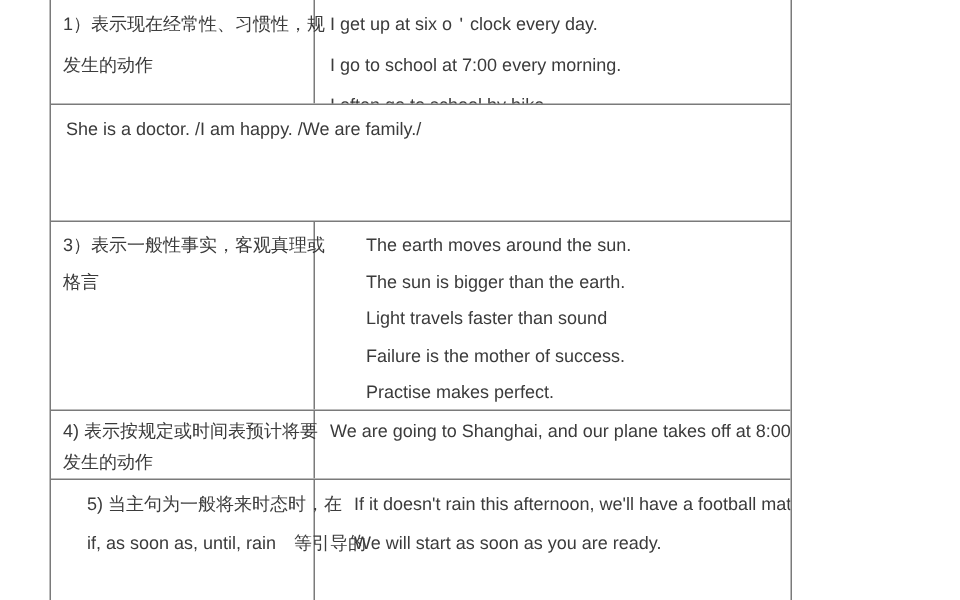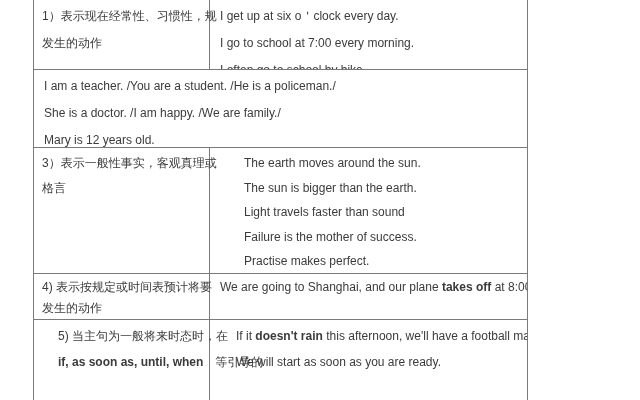--- a/index.html
+++ b/index.html
@@ -27,43 +27,41 @@
   .cell{
     box-sizing:border-box;padding:3px 8px 0 8px;
     color:var(--text,#3b3b3b);font-size:12px;
   }
   .cell-left{width:176px;border-right:1px solid var(--border,#7a7a7a);}
   .cell-right{flex:1;padding-left:10px;}
   .cell p{margin:0;line-height:27px;white-space:nowrap;}
   .row-2 .cell p{line-height:24.6px;}
   .row-3 .cell p{line-height:21px;}
   .row-4 .cell p{line-height:26px;margin-left:16px;}
-  .b{font-weight:bold;}
+  .b{font-weight:normal;}
 </style>
 </head>
 <body>
 
 <div class="viewport">
   <div class="grammar-table">
       <div class="row row-0">
         <div class="cell cell-left">
           <p><span>1）表示现在经常性、习惯性，规</span></p>
           <p><span>发生的动作</span></p>
         </div>
         <div class="cell cell-right">
           <p><span>I get up at six o＇clock every day.</span></p>
           <p><span>I go to school at 7:00 every morning.</span></p>
           <p><span>I often go to school by bike.</span></p>
         </div>
       </div>
       <div class="row row-1">
         <div class="cell cell-right">
-          <p><span>I am a teacher. /You are a student. /He is a policeman./</span></p>
           <p><span>She is a doctor. /I am happy. /We are family./</span></p>
-          <p><span>Mary is 12 years old.</span></p>
         </div>
       </div>
       <div class="row row-2">
         <div class="cell cell-left">
           <p><span>3）表示一般性事实，客观真理或</span></p>
           <p><span>格言</span></p>
         </div>
         <div class="cell cell-right">
           <p><span>The earth moves around the sun.</span></p>
           <p><span>The sun is bigger than the earth.</span></p>
@@ -77,21 +75,21 @@
           <p><span>4) 表示按规定或时间表预计将要</span></p>
           <p><span>发生的动作</span></p>
         </div>
         <div class="cell cell-right">
           <p><span>We are going to Shanghai, and our plane </span><span class="b">takes off</span><span> at 8:00.</span></p>
         </div>
       </div>
       <div class="row row-4">
         <div class="cell cell-left">
           <p><span>5) 当主句为一般将来时态时，在</span></p>
-          <p><span class="b">if, as soon as, until, when</span><span>　等引导的</span></p>
+          <p><span class="b">if, as soon as, until, rain</span><span>　等引导的</span></p>
         </div>
         <div class="cell cell-right">
           <p><span>If it </span><span class="b">doesn't rain</span><span> this afternoon, we'll have a football match.</span></p>
           <p><span>We will start as soon as you are ready.</span></p>
         </div>
       </div>
     </div>
 </div>
 
 </body></html>

